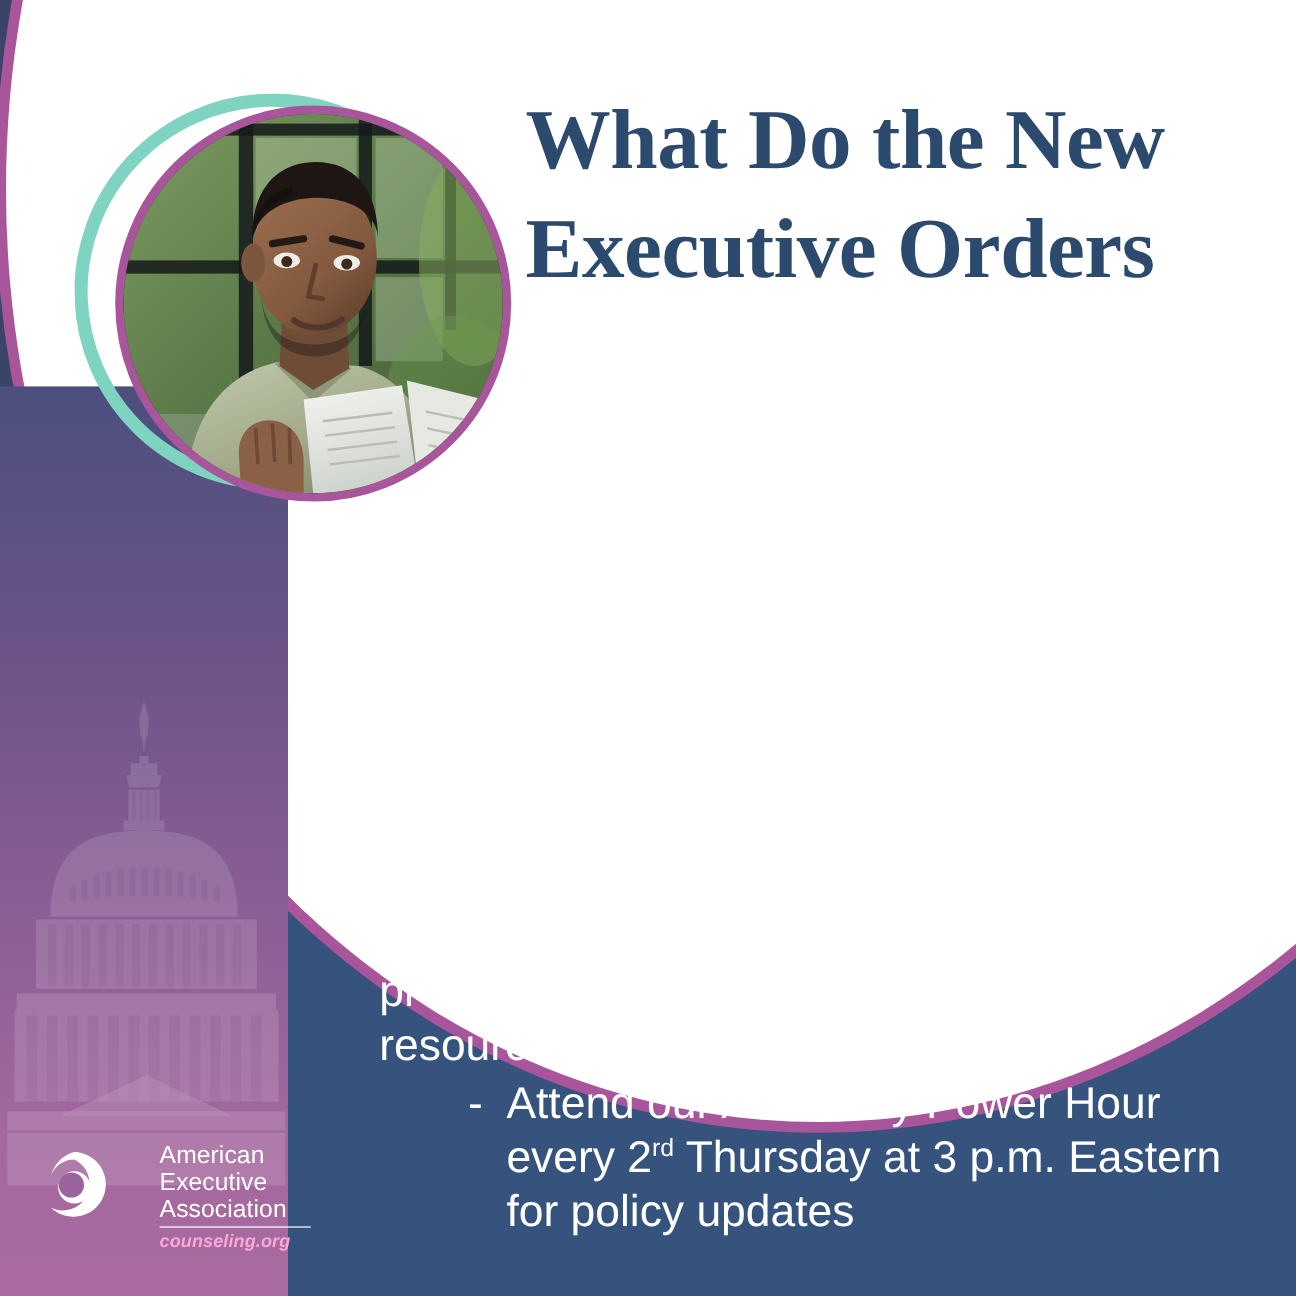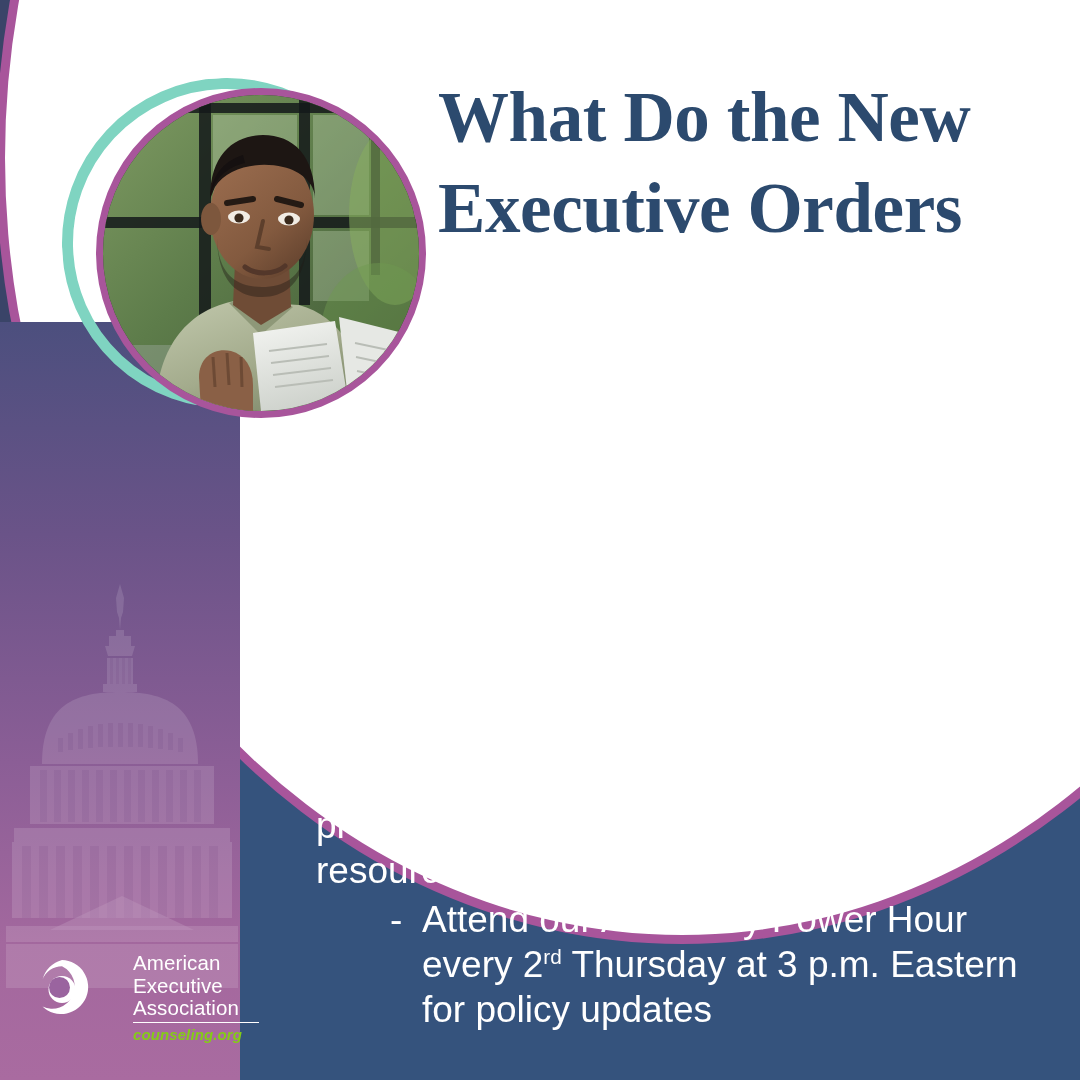--- a/index.html
+++ b/index.html
@@ -199,21 +199,21 @@
     margin-top: 2px;
     width: 126px;
     height: 1.5px;
     background: #ffffff;
   }
   .aca-url {
     margin-top: 3px;
     font-size: 15px;
     font-style: italic;
     font-weight: bold;
-    color: #84cc16;
+    color: #f9a8d4;
     letter-spacing: 0.1px;
   }
 </style>
 </head>
 <body>
 
 <div id="poster">
 
   <div class="bg-navy-dark"></div>
   <div class="arc-line-faint-1"></div>

